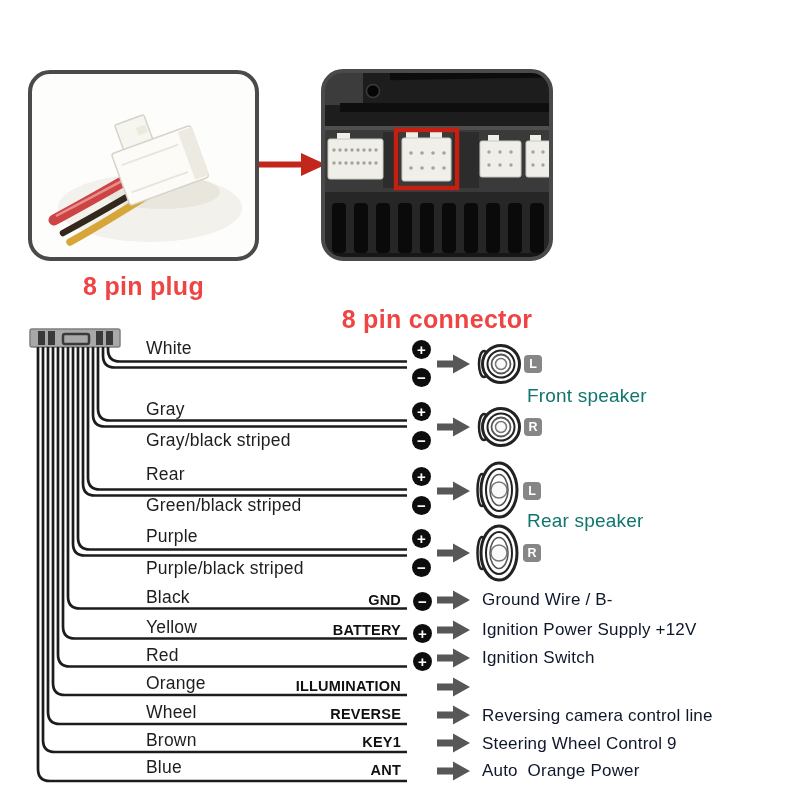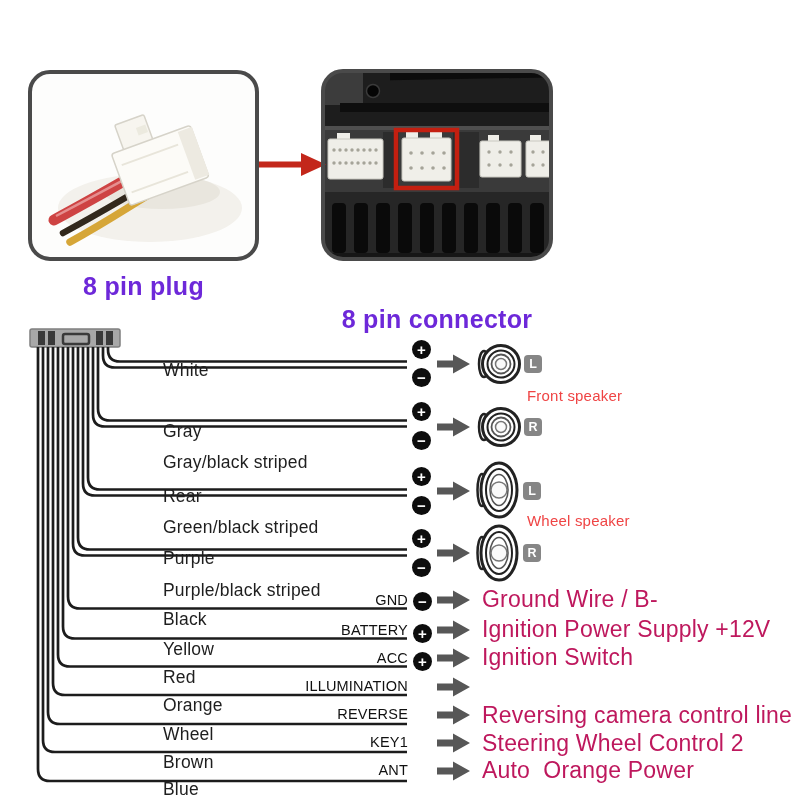--- a/index.html
+++ b/index.html
@@ -2,29 +2,29 @@
 <html><head>
 <meta charset="utf-8">
 <style>
   html,body{margin:0;padding:0;background:#ffffff;}
   #stage{position:relative;width:800px;height:800px;background:#ffffff;overflow:hidden;
          font-family:"Liberation Sans",sans-serif;}
   #artwork{position:absolute;left:0;top:0;width:800px;height:800px;}
   .photo-frame{position:absolute;border:4px solid #4a4a4a;border-radius:22px;box-sizing:border-box;}
   #plug-frame{left:28px;top:70px;width:231px;height:191px;}
   #conn-frame{left:321px;top:69px;width:232px;height:192px;}
-  .caption{position:absolute;font-weight:bold;font-size:25px;color:#6d28d9;text-align:center;
+  .caption{position:absolute;font-weight:bold;font-size:25px;color:#ef4444;text-align:center;
            letter-spacing:0.3px;}
   #plug-caption{left:28px;top:272px;width:231px;}
   #conn-caption{left:321px;top:277px;width:232px;margin-top:28px;}
-  .wlabel{position:absolute;left:163px;font-size:17.5px;line-height:21px;color:#1e1e1e;letter-spacing:0.2px;margin-top:22px;}
-  .term{position:absolute;left:241px;width:167px;text-align:right;font-size:14.5px;line-height:18px;
-        font-weight:normal;color:#111;letter-spacing:0.2px;}
-  .desc{position:absolute;left:482px;font-size:23px;line-height:21px;color:#be185d;white-space:pre;letter-spacing:0.2px;}
-  .grouplabel{position:absolute;left:527px;font-size:15px;line-height:21px;color:#ef4444;letter-spacing:0.2px;}
+  .wlabel{position:absolute;left:146px;font-size:17.5px;line-height:21px;color:#1e1e1e;letter-spacing:0.2px;}
+  .term{position:absolute;left:234px;width:167px;text-align:right;font-size:14.5px;line-height:18px;
+        font-weight:bold;color:#111;letter-spacing:0.2px;}
+  .desc{position:absolute;left:482px;font-size:17px;line-height:21px;color:#0f172a;white-space:pre;letter-spacing:0.2px;}
+  .grouplabel{position:absolute;left:527px;font-size:19px;line-height:21px;color:#0f766e;letter-spacing:0.2px;}
   .pol{position:absolute;width:19px;height:19px;border-radius:50%;background:#0d0d0d;color:#fff;
        font-weight:bold;font-size:15px;display:flex;align-items:center;justify-content:center;
        box-sizing:border-box;padding-bottom:1px;}
   .badge{position:absolute;width:18px;height:18px;border-radius:4px;background:#868686;color:#fff;
          font-weight:bold;font-size:12.5px;display:flex;align-items:center;justify-content:center;}
 </style>
 </head>
 <body>
 
 <div id="stage">
@@ -245,21 +245,20 @@
   <div class="wlabel" style="top:587px">Black</div>
   <div class="wlabel" style="top:617px">Yellow</div>
   <div class="wlabel" style="top:645px">Red</div>
   <div class="wlabel" style="top:673px">Orange</div>
   <div class="wlabel" style="top:702px">Wheel</div>
   <div class="wlabel" style="top:730px">Brown</div>
   <div class="wlabel" style="top:757px">Blue</div>
 
   <div class="term" style="top:591px">GND</div>
   <div class="term" style="top:621px">BATTERY</div>
-  <div class="term" style="top:649px">ACC</div>
   <div class="term" style="top:705px">REVERSE</div>
   <div class="term" style="top:677px">ILLUMINATION</div>
   <div class="term" style="top:733px">KEY1</div>
   <div class="term" style="top:761px">ANT</div>
 
   <div class="pol" style="left:412px;top:340px">+</div>
   <div class="pol" style="left:412px;top:368px">−</div>
   <div class="pol" style="left:412px;top:402px">+</div>
   <div class="pol" style="left:412px;top:431px">−</div>
   <div class="pol" style="left:412px;top:467px">+</div>
@@ -270,22 +269,22 @@
   <div class="pol" style="left:413px;top:592px">−</div>
   <div class="pol" style="left:413px;top:624px">+</div>
   <div class="pol" style="left:413px;top:652px">+</div>
 
   <div class="badge" style="left:524px;top:355px">L</div>
   <div class="badge" style="left:524px;top:418px">R</div>
   <div class="badge" style="left:523px;top:482px">L</div>
   <div class="badge" style="left:523px;top:544px">R</div>
 
   <div class="grouplabel" style="top:385px">Front speaker</div>
-  <div class="grouplabel" style="top:510px">Wheel speaker</div>
+  <div class="grouplabel" style="top:510px">Rear speaker</div>
 
   <div class="desc" style="top:589px">Ground Wire / B-</div>
   <div class="desc" style="top:619px">Ignition Power Supply +12V</div>
   <div class="desc" style="top:647px">Ignition Switch</div>
   <div class="desc" style="top:705px">Reversing camera control line</div>
-  <div class="desc" style="top:733px">Steering Wheel Control 2</div>
+  <div class="desc" style="top:733px">Steering Wheel Control 9</div>
   <div class="desc" style="top:760px">Auto  Orange Power</div>
 
 </div>
 
 </body></html>

